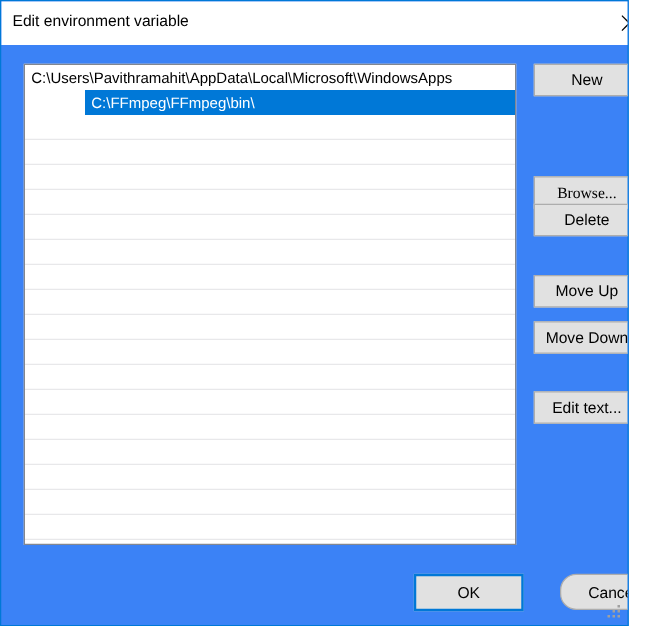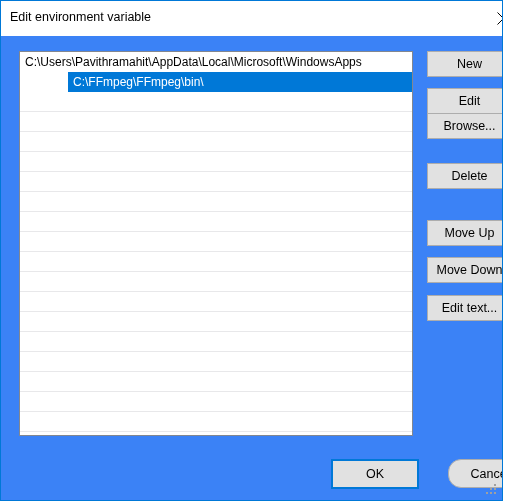--- a/index.html
+++ b/index.html
@@ -105,25 +105,25 @@
     white-space: nowrap;
     user-select: none;
   }
   .side-btn {
     left: 426px;
     width: 85px;
     height: 26px;
   }
   #btn-new       { top: 50px; text-align: right; }
   #btn-edit      { top: 87px; }
-  #btn-browse    { top: 112px; }
+  #btn-browse    { top: 140px; font-family: Liberation Serif, serif; }
   #btn-delete    { top: 162px; }
   #btn-move-up   { top: 219px; }
   #btn-move-down { top: 256px; }
-  #btn-edit-text { top: 294px; }
+  #btn-edit-text { top: 312px; }
 
   
   #btn-ok {
     left: 330px;
     top: 458px;
     width: 88px;
     height: 30px;
     border: 2px solid #0078d7;
     background: #e1e1e1;
   }
@@ -184,21 +184,20 @@
       <div class="list-row"></div>
       <div class="list-row"></div>
       <div class="list-row"></div>
       <div class="list-row"></div>
       <div class="list-row"></div>
       <div class="list-row"></div>
       <div class="list-row"></div>
     </div>
 
   <button class="btn side-btn" id="btn-new">New</button>
-  <button class="btn side-btn" id="btn-edit">Edit</button>
   <button class="btn side-btn" id="btn-browse">Browse...</button>
   <button class="btn side-btn" id="btn-delete">Delete</button>
   <button class="btn side-btn" id="btn-move-up">Move Up</button>
   <button class="btn side-btn" id="btn-move-down">Move Down</button>
   <button class="btn side-btn" id="btn-edit-text">Edit text...</button>
 
   <button class="btn" id="btn-ok">OK</button>
   <button class="btn" id="btn-cancel">Cancel</button>
 
   <div id="resize-grip">

